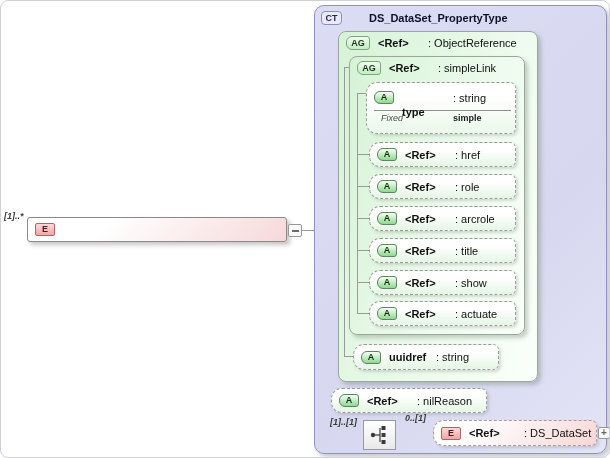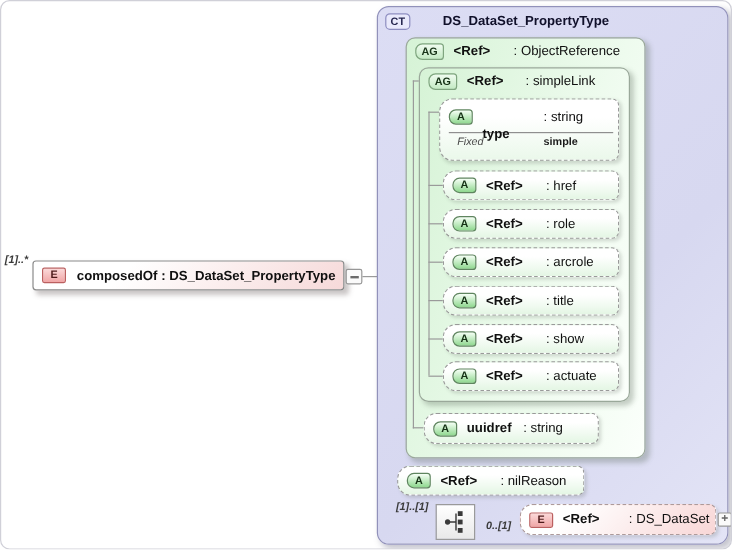--- a/index.html
+++ b/index.html
@@ -82,21 +82,20 @@
 </style>
 </head>
 <body>
 
 <div id="stage">
 
   <span class="card" style="left:3px;top:210px;">[1]..*</span>
 
   <div class="elem-box">
     <span class="badge badge-e">E</span>
-    <span class="elem-label">composedOf : DS_DataSet_PropertyType</span>
   </div>
 
   <div class="toggle" style="left:287px;top:223px;width:14px;height:13px;border-radius:2px;">
     <div class="minus-bar"></div>
   </div>
 
   <div class="line hline" style="left:301px;top:229px;width:25px;"></div>
   <div class="line vline" style="left:326px;top:41px;height:393px;"></div>
   <div class="line hline" style="left:326px;top:41px;width:11px;"></div>
   <div class="line hline" style="left:326px;top:399px;width:5px;"></div>
@@ -198,21 +197,21 @@
   <div class="seq-icon-box">
     <svg width="22" height="20" viewBox="0 0 22 20">
       <circle cx="4" cy="10" r="2.2" fill="#3a3a3a"></circle>
       <line x1="6" y1="10" x2="11" y2="10" stroke="#3a3a3a" stroke-width="1.2"></line>
       <line x1="11" y1="3" x2="11" y2="17" stroke="#3a3a3a" stroke-width="1.2"></line>
       <rect x="12.5" y="1" width="4" height="4" fill="#3a3a3a"></rect>
       <rect x="12.5" y="8" width="4" height="4" fill="#3a3a3a"></rect>
       <rect x="12.5" y="15" width="4" height="4" fill="#3a3a3a"></rect>
     </svg>
   </div>
-  <span class="card" style="left:404px;top:432px;">0..[1]</span>
+  <span class="card" style="left:404px;top:412px;">0..[1]</span>
 
   <div class="dash-box dash-box-pink" style="left:432px;top:419px;width:164px;height:26px;">
     <span class="badge badge-e">E</span>
     <span class="name-col" style="width:55px;">&lt;Ref&gt;</span>
     <span class="type-col">: DS_DataSet</span>
   </div>
   <div class="toggle" style="left:597px;top:426px;width:12px;height:12px;border-radius:2px;">
     <span class="plus-glyph">+</span>
   </div>
 

